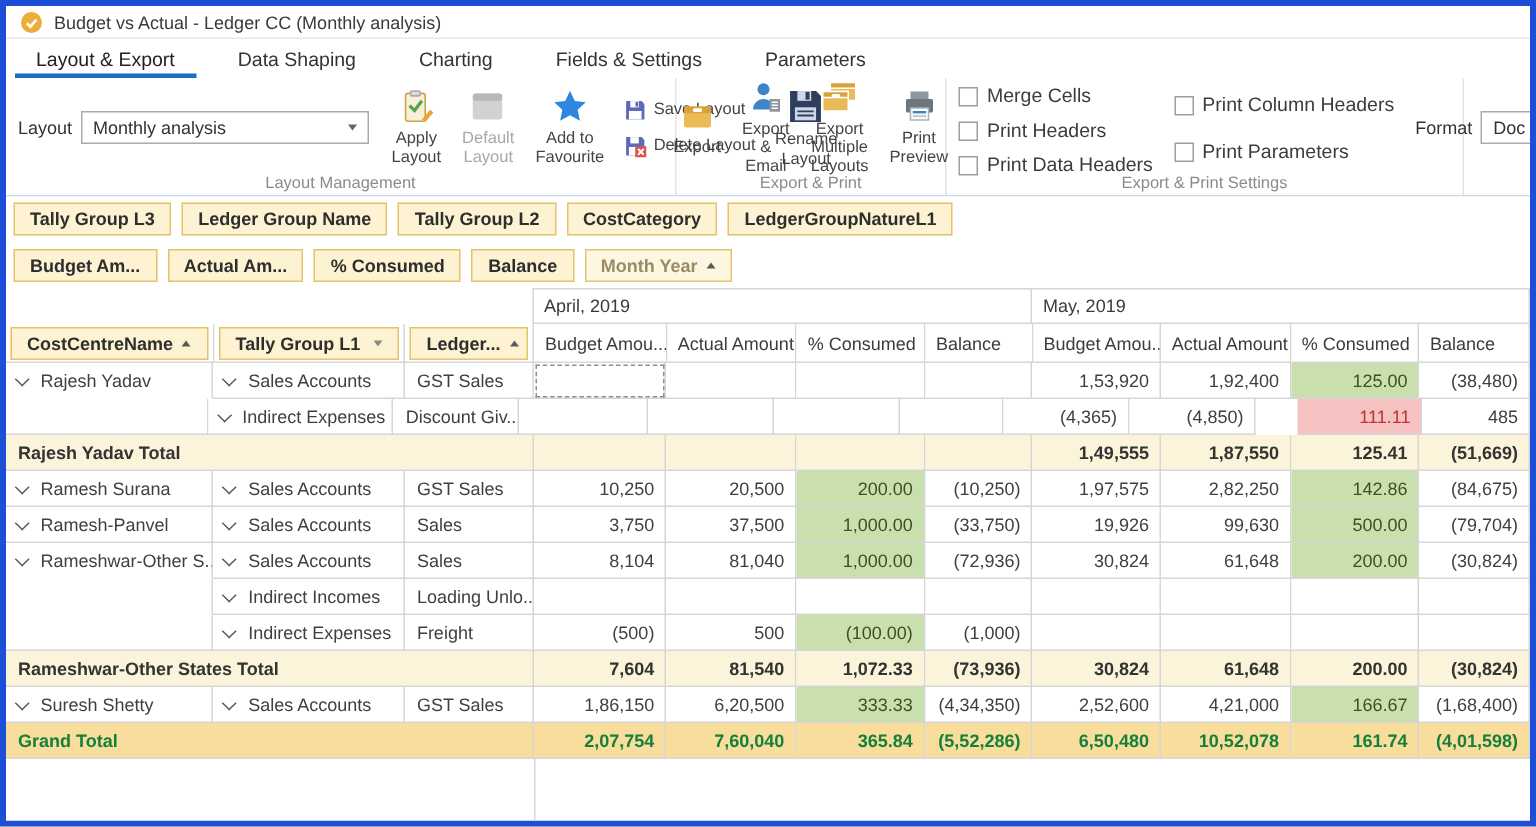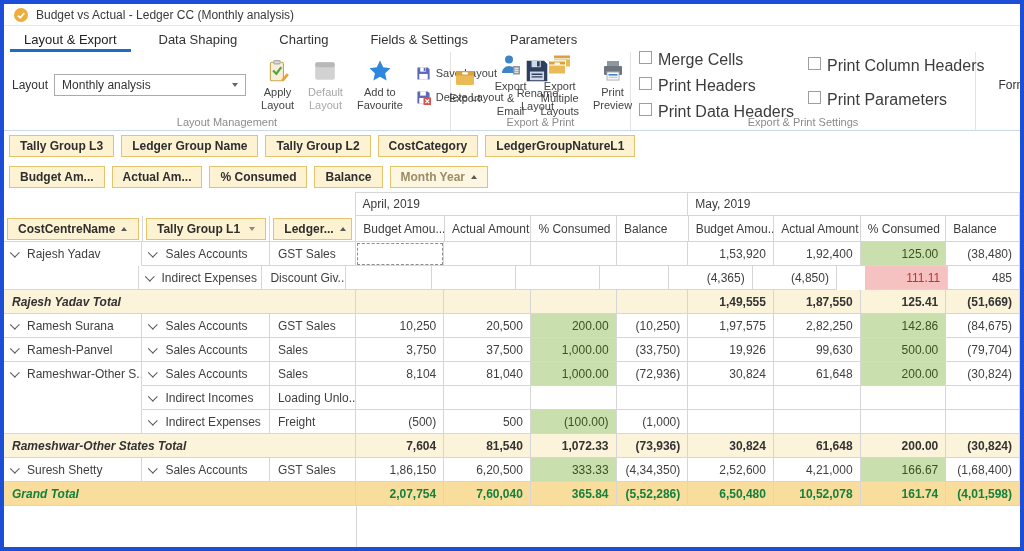--- a/index.html
+++ b/index.html
@@ -30,21 +30,21 @@
     align-items:center; justify-content:space-between; padding:0 7px; font-size:12px; color:#333; }
   .combo .tri-down { margin-left:10px; }
   .rbtn { display:flex; flex-direction:column; align-items:center; justify-content:flex-start;
     font-size:11px; color:#444; line-height:1.15; padding:2px 5px; margin:0 2px; text-align:center; }
   .rbtn svg { margin-bottom:3px; }
   .rbtn.disabled { color:#a8a8a8; }
   .smallstack { display:flex; flex-direction:column; gap:9px; margin:0 6px; }
   .sbtn { display:flex; align-items:center; gap:5px; font-size:11px; color:#444; white-space:nowrap; }
   .chkcols { display:flex; gap:14px; align-items:flex-start; margin-top:2px; }
   .chkcol { display:flex; flex-direction:column; gap:8px; }
-  .chk { display:flex; align-items:flex-start; gap:6px; font-size:16px; color:#3c3c3c; white-space:nowrap; }
+  .chk { display:flex; align-items:flex-end; gap:6px; font-size:13px; color:#3c3c3c; white-space:nowrap; }
   .box { width:13px; height:13px; border:1px solid #9e9e9e; background:#fff; flex:0 0 auto; }
   .tri-down { width:0; height:0; border-left:3.5px solid transparent; border-right:3.5px solid transparent;
     border-top:4.5px solid #666; display:inline-block; }
   .tri-up { width:0; height:0; border-left:3.5px solid transparent; border-right:3.5px solid transparent;
     border-bottom:4.5px solid #5a5a5a; display:inline-block; }
   
   .chiprow { display:flex; align-items:center; gap:7px; padding:4px 5px; background:#fff; }
   .chiprow.r1 { height:30px; }
   .chiprow.r2 { height:31px; }
   .chip { background: var(--chip-bg,#fdf3d3); border:1px solid var(--chip-border,#e3c46c);
@@ -68,21 +68,21 @@
   .num { justify-content:flex-end; padding-right:7px; }
   .lbl { padding-left:8px; }
   .chev { width:7px; height:7px; border-left:1.6px solid #5a5a5a; border-bottom:1.6px solid #5a5a5a;
     transform:rotate(-45deg) translateY(-1px); display:inline-block; margin-right:8px; flex:0 0 auto; }
   .open { border-bottom-color: transparent !important; }
   .hl-green { background: var(--green-bg,#c9dfad); color: var(--green-text,#3a5220); }
   .hl-red { background: var(--red-bg,#f5c1c1); color: var(--red-text,#c23232); }
   .sel { outline:1px dashed #8f8f8f; outline-offset:-2px; }
   .total .cell { background: var(--total-bg,#fbf3da); font-weight:bold; color:#333; }
   .grand .cell { background: var(--grand-bg,#f9dd9c); font-weight:bold; color:#15803d; }
-  .rowlabel { padding-left:8px; font-weight:bold;font-style:italic; }
+  .rowlabel { padding-left:8px; font-weight:bold; }
   .bottom-filler { height:47px; background:#fff; }
   .bottom-filler .vline { margin-left:352px; width:1px; height:100%; background:var(--grid-line,#d6d6d6); }
 </style>
 </head>
 <body>
 
 <div class="window">
 
   <div class="titlebar">
     <svg class="app-ic" viewBox="0 0 16 16">

